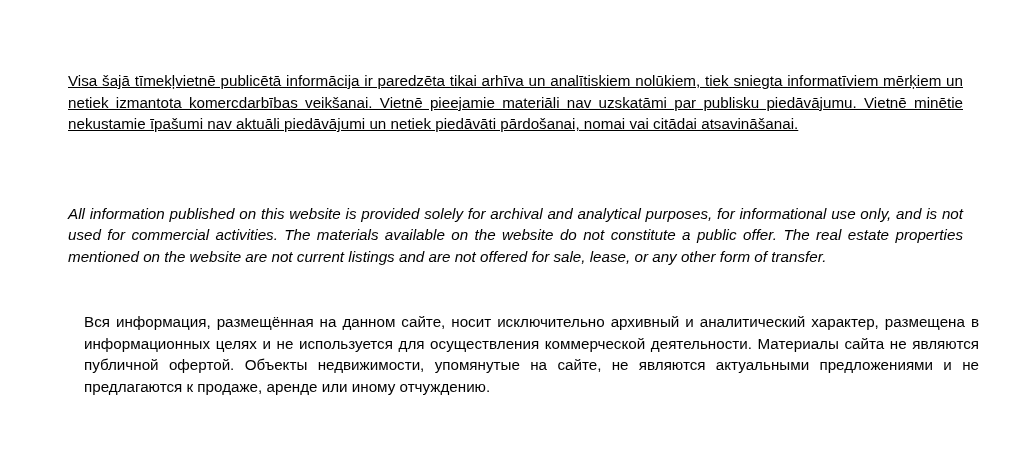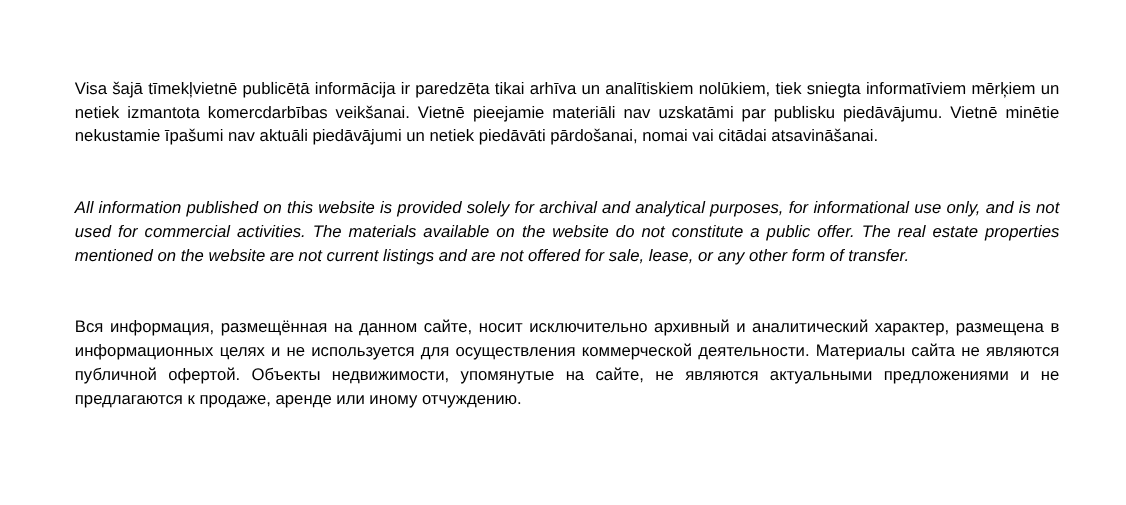--- a/index.html
+++ b/index.html
@@ -23,28 +23,29 @@
   }
   .disclaimer-block {
     font-size: 15.2px;
     line-height: 21.5px;
     text-align: justify;
     text-justify: inter-word;
     color: #000000;
     width: 895px;
   }
   .block-lv {
-    margin: 0 0 44px 0;
+    margin: 0 0 68px 0;
+    text-decoration: underline;
   }
   .block-en {
     margin: 0 0 44px 0;
     font-style: italic;
   }
   .block-ru {
-    margin: 0;
+    margin: 16px;
   }
   .block-ru, .block-lv, .block-en {
     hyphens: none;
   }
 </style>
 </head>
 <body>
 
 <div class="page">
   <p class="disclaimer-block block-lv">Visa šajā tīmekļvietnē publicētā informācija ir paredzēta tikai arhīva un analītiskiem nolūkiem, tiek sniegta informatīviem mērķiem un netiek izmantota komercdarbības veikšanai. Vietnē pieejamie materiāli nav uzskatāmi par publisku piedāvājumu. Vietnē minētie nekustamie īpašumi nav aktuāli piedāvājumi un netiek piedāvāti pārdošanai, nomai vai citādai atsavināšanai.</p>

